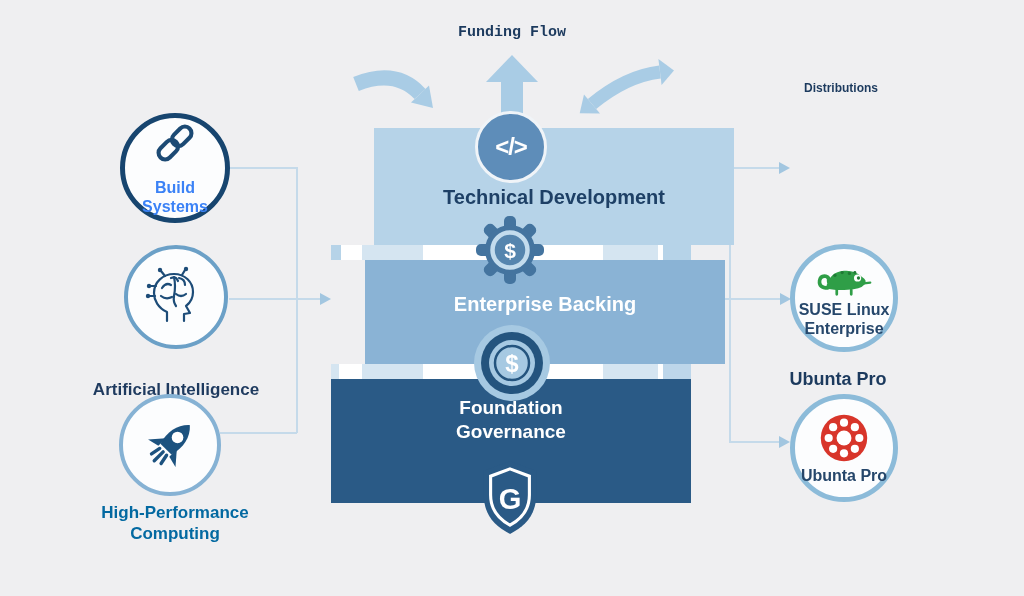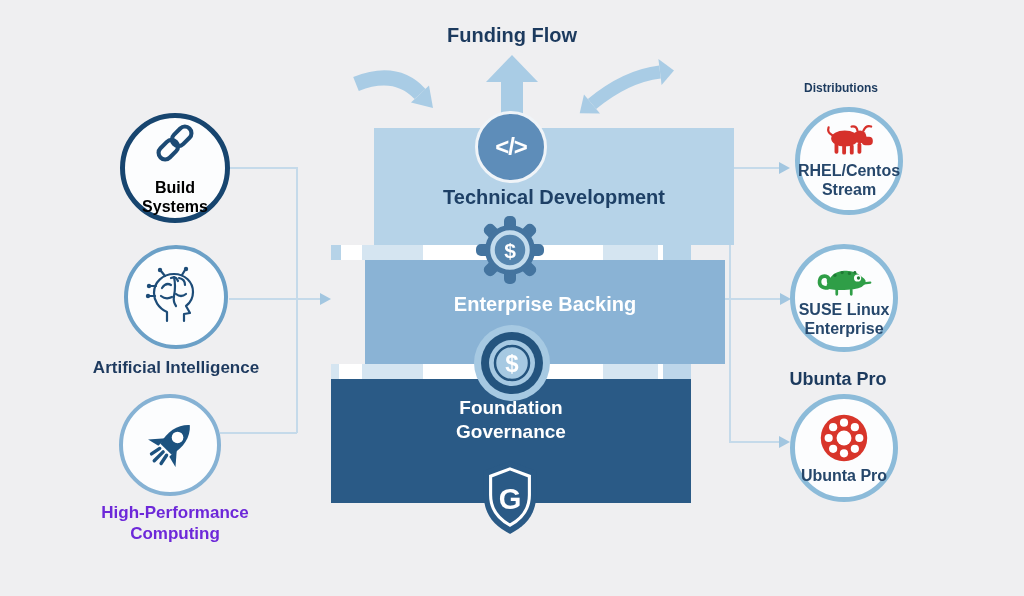--- a/index.html
+++ b/index.html
@@ -41,21 +41,21 @@
   <div class="cline" style="left:220px; top:432px; width:77px; height:2px;"></div>
 
   <div class="cline" style="left:690px; top:298px; width:90px; height:2px;"></div>
   <div class="chead" style="left:780px; top:293px;"></div>
   <div class="cline" style="left:729px; top:167px; width:2px; height:276px;"></div>
   <div class="cline" style="left:729px; top:167px; width:50px; height:2px;"></div>
   <div class="chead" style="left:779px; top:162px;"></div>
   <div class="cline" style="left:729px; top:441px; width:50px; height:2px;"></div>
   <div class="chead" style="left:779px; top:436px;"></div>
 
-  <div class="abs txt" style="left:402px; top:24px; width:220px; font-size:20px;">Funding Flow</div>
+  <div class="abs txt" style="left:402px; top:24px; width:220px; font-size:15px;font-family:Liberation Mono, monospace;">Funding Flow</div>
 
   <svg class="abs" style="left:352px; top:68px;" width="92" height="52" viewBox="0 0 92 52">
     <path d="M4 16 Q 44 0 68 26" stroke="#a9cce5" stroke-width="15" fill="none"></path>
     <polygon points="81,40 59,34.5 77,17.5" fill="#a9cce5"></polygon>
   </svg>
 
   <svg class="abs" style="left:486px; top:55px;" width="52" height="60" viewBox="0 0 52 60">
     <polygon points="26,0 52,27 37,27 37,60 15,60 15,27 0,27" fill="#a9cce5"></polygon>
   </svg>
 
@@ -124,21 +124,21 @@
     <text x="33" y="52" font-size="30" font-weight="bold" fill="#ffffff" text-anchor="middle" font-family="Liberation Sans, sans-serif">G</text>
   </svg>
 
   <div class="node" style="left:120px; top:113px; width:100px; height:100px; border:5px solid #17456f;">
     <svg width="46" height="46" viewBox="0 0 56 56">
       <g transform="rotate(-45 28 28)" fill="none" stroke="#1c4a74" stroke-width="5" stroke-linejoin="round">
         <rect x="3" y="20" width="27" height="16" rx="8"></rect>
         <rect x="26" y="20" width="27" height="16" rx="8"></rect>
       </g>
     </svg>
-    <div class="node-label" style="font-size:16px; color:#000000; margin-top:12px;">Build Systems</div>
+    <div class="node-label" style="font-size:16px; color:#3b82f6; margin-top:12px;">Build Systems</div>
   </div>
 
   <div class="node" style="left:124px; top:245px; width:96px; height:96px; border:4px solid #6ba0c7;">
     <svg width="62" height="62" viewBox="0 0 62 62">
       <g fill="none" stroke="#1d4c78" stroke-width="2.2" stroke-linecap="round" stroke-linejoin="round">
         <path d="M22 55 V46 C13 42 9 34 9 27 C9 16 18 8 29 8 C40 8 48 16 48 26 C48 32 45 37 41 40 L45 47 L39 48 L39 55"></path>
         <path d="M17 22 Q21 16 26 19"></path>
         <path d="M26 12 Q31 10 33 15"></path>
         <path d="M34 12 Q40 13 40 19"></path>
         <path d="M16 30 Q21 34 27 31"></path>
@@ -150,62 +150,40 @@
           <path d="M37 9 L40 4"></path>
       </g>
       <g fill="#1d4c78">
         <circle cx="4" cy="20" r="2.2"></circle>
           <circle cx="3" cy="30" r="2.2"></circle>
         <circle cx="15" cy="4" r="2.2"></circle>
           <circle cx="41" cy="3" r="2.2"></circle>
       </g>
     </svg>
   </div>
-  <div class="abs txt" style="left:76px; top:358px; width:200px; font-size:17px; color:#1e3a5f;">Artificial Intelligence</div>
+  <div class="abs txt" style="left:76px; top:380px; width:200px; font-size:17px; color:#1e3a5f;">Artificial Intelligence</div>
 
   <div class="node" style="left:119px; top:394px; width:94px; height:94px; border:4px solid #86b2d4;">
     <svg width="62" height="62" viewBox="0 0 64 64">
       <g transform="rotate(45 32 32)" fill="#1c527f">
         <path d="M32 3 C41 11 44 24 40 38 H24 C20 24 23 11 32 3 Z"></path>
         <circle cx="32" cy="21" r="6" fill="#ffffff"></circle>
         <path d="M24 30 L12 44 L24 41 Z"></path>
         <path d="M40 30 L52 44 L40 41 Z"></path>
         <path d="M27 42 L25 52 M32 42 V55 M37 42 L39 52" stroke="#1c527f" stroke-width="3.5" fill="none" stroke-linecap="round"></path>
       </g>
     </svg>
   </div>
-  <div class="abs txt" style="left:75px; top:502px; width:200px; font-size:17px; color:#6d28d9; line-height:21px;">
+  <div class="abs txt" style="left:75px; top:502px; width:200px; font-size:17px; color:#0369a1; line-height:21px;">
     <div>High-Performance</div>
     <div>Computing</div>
   </div>
 
   <div class="abs txt" style="left:761px; top:81px; width:160px; font-size:12px;">Distributions</div>
 
-  <div class="node" style="left:795px; top:107px; width:98px; height:98px; border:5px solid #8cbbd9;">
-    <svg width="54" height="34" viewBox="0 0 60 40">
-      <g fill="#d6312b">
-        <ellipse cx="25" cy="17" rx="16" ry="9.5"></ellipse>
-        <rect x="13" y="22" width="4.5" height="13" rx="2"></rect>
-        <rect x="22" y="24" width="4.5" height="12" rx="2"></rect>
-        <rect x="31" y="24" width="4.5" height="12" rx="2"></rect>
-        <rect x="40" y="22" width="4.5" height="13" rx="2"></rect>
-        <circle cx="43" cy="15" r="7.5"></circle>
-        <rect x="45" y="15" width="13" height="10" rx="4.5"></rect>
-      </g>
-      <g fill="none" stroke="#d6312b" stroke-width="2.6" stroke-linecap="round">
-        <path d="M40 8 Q39 2 33 3"></path>
-        <path d="M47 8 Q50 1 56 3"></path>
-        <path d="M10 13 Q4 10 6 4"></path>
-      </g>
-    </svg>
-    <div class="node-label" style="font-size:16px; margin-top:3px;">
-      <div>RHEL/Centos</div>
-      <div>Stream</div>
-    </div>
-  </div>
 
   <div class="node" style="left:790px; top:244px; width:98px; height:98px; border:5px solid #8cbbd9;">
     <svg width="58" height="38" viewBox="0 0 64 42">
       <path d="M14 32 Q4 32 5 24 Q6 18 12 19 Q16 20 15 25" fill="none" stroke="#2f9e47" stroke-width="4" stroke-linecap="round"></path>
       <path d="M12 32 Q16 14 32 13 Q44 12 52 20 Q58 24 55 28 Q50 34 36 34 Q20 35 12 32 Z" fill="#2f9e47"></path>
       <path d="M24 34 V39 M40 34 V39" stroke="#2f9e47" stroke-width="3" stroke-linecap="round"></path>
       <path d="M54 27 L61 26" stroke="#2f9e47" stroke-width="2.5" stroke-linecap="round"></path>
       <circle cx="47" cy="21" r="4" fill="#ffffff"></circle>
       <circle cx="48" cy="21" r="1.8" fill="#1f7a35"></circle>
       <g fill="#1f7a35">

